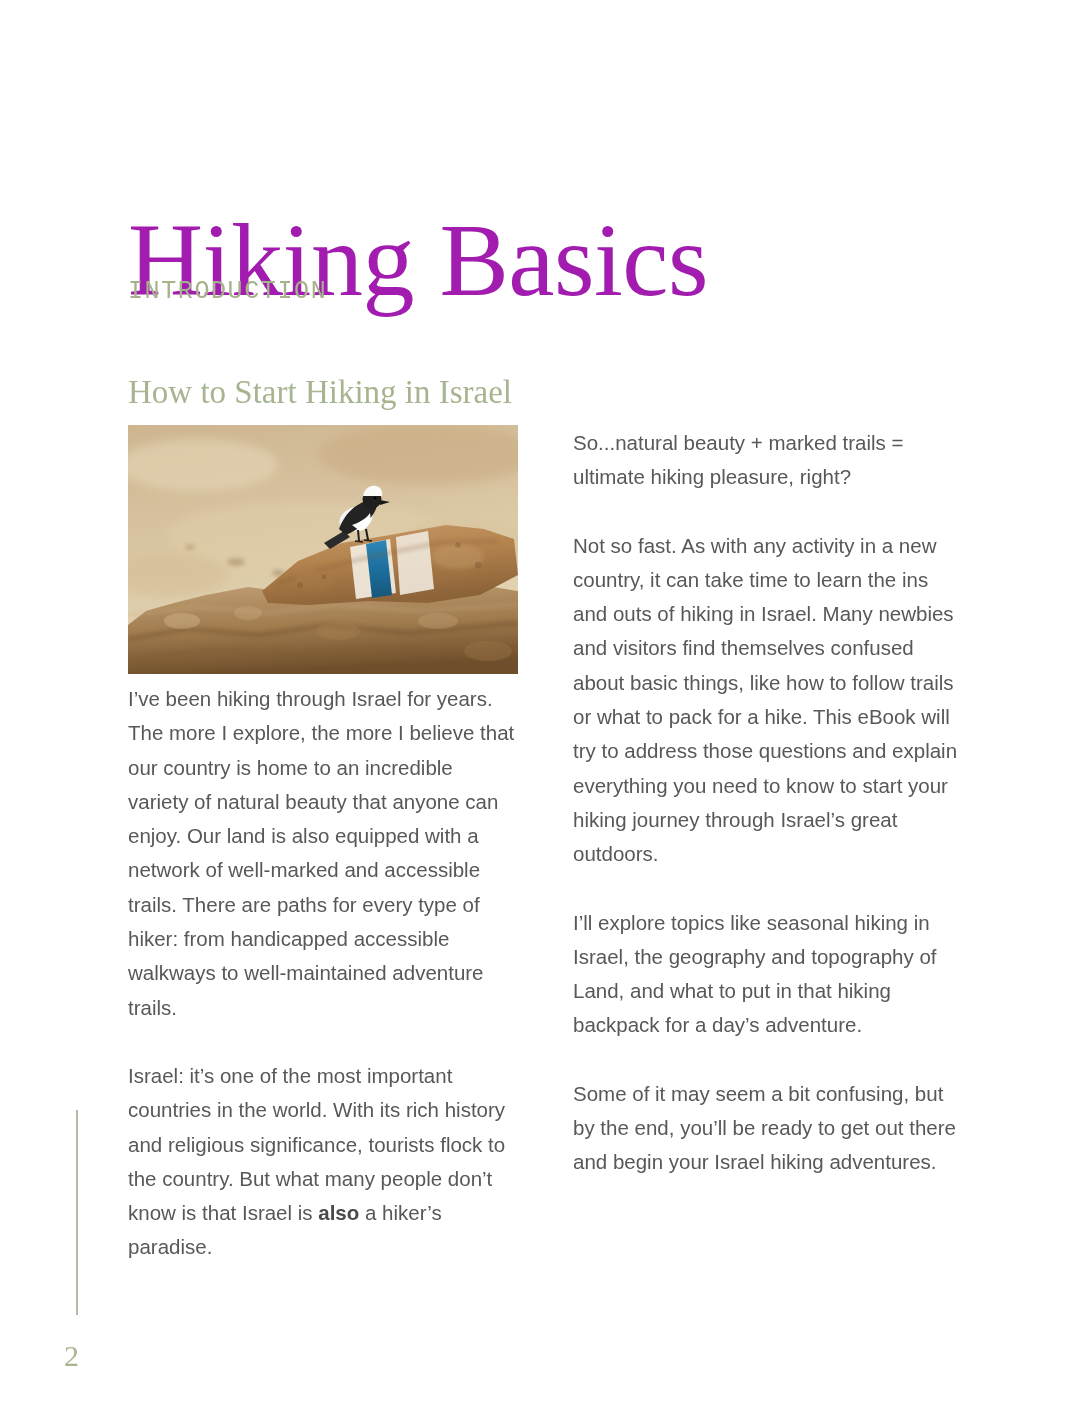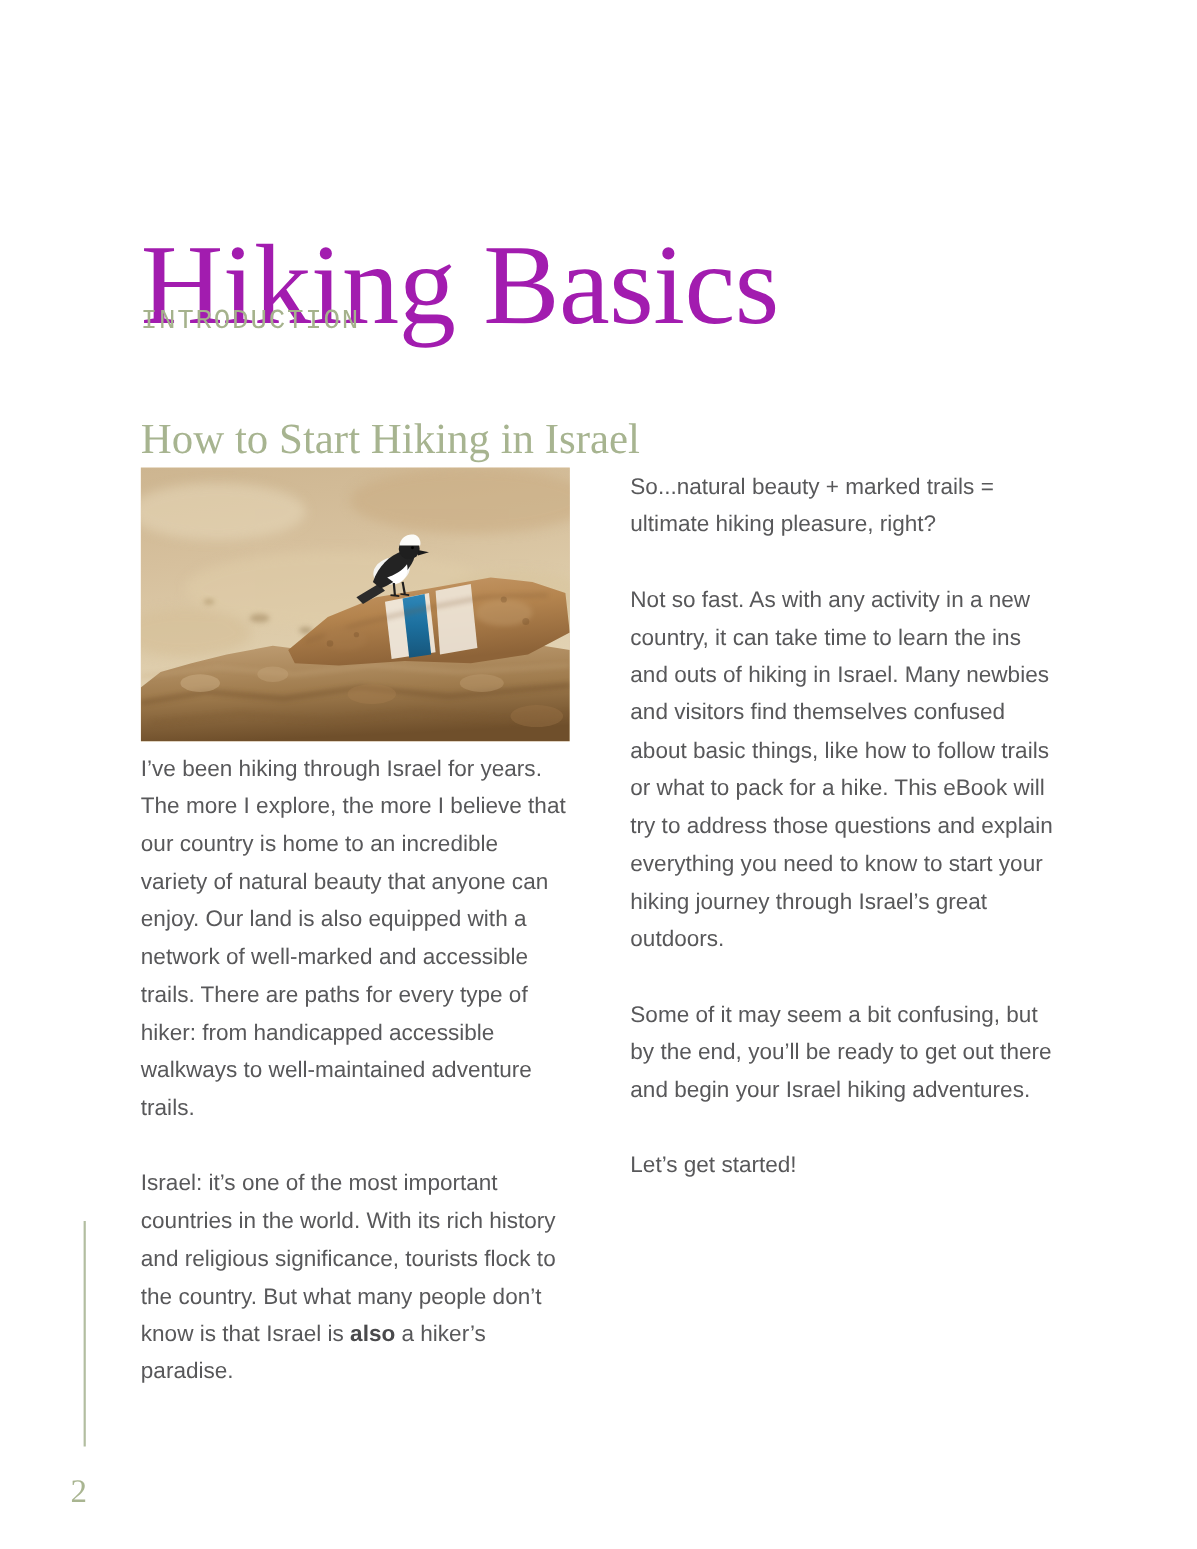--- a/index.html
+++ b/index.html
@@ -47,21 +47,21 @@
     color: #a5b28c;
     letter-spacing: 1.6px;
     white-space: nowrap;
   }
 
   .subtitle {
     position: absolute;
     left: 128px;
     top: 347px;
     font-family: "Liberation Serif", "DejaVu Serif", serif;
-    font-size: 39px;
+    font-size: 33px;
     line-height: 1.1;
     font-weight: 400;
     color: #a7b490;
     white-space: nowrap;
   }
 
   
   .photo {
     position: absolute;
     left: 128px;
@@ -231,20 +231,20 @@
     </svg>
   </figure>
 
   <div class="col col-left">
       <p><span>I’ve been hiking through Israel for years.  The more I explore, the more I believe that our country is home to an incredible variety of natural beauty that anyone can enjoy. Our land is also equipped with a network of well-marked and accessible trails.  There are paths for every type of hiker: from handicapped accessible walkways to well-maintained adventure trails.</span></p>
       <p><span>Israel: it’s one of the most important countries in the world.  With its rich history and religious significance, tourists flock to the country.  But what many people don’t know is that Israel is </span><b>also</b><span> a hiker’s paradise.</span></p>
     </div>
   <div class="col col-right">
       <p><span>So...natural beauty + marked trails = ultimate hiking pleasure, right?</span></p>
       <p><span>Not so fast.  As with any activity in a new country, it can take time to learn the ins and outs of hiking in Israel.  Many newbies and visitors find themselves confused about basic things, like how to follow trails or what to pack for a hike.  This eBook will try to address those questions and explain everything you need to know to start your hiking journey through Israel’s great outdoors.</span></p>
+      <p><span> I’ll explore topics like seasonal hiking in Israel, the geography and topography of Land, and what to put in that hiking backpack for a day’s adventure.</span></p>
       <p><span>Some of it may seem a bit confusing, but by the end, you’ll be ready to get out there and begin your Israel hiking adventures.</span></p>
-      <p><span>Let’s get started!</span></p>
     </div>
 
   <div class="margin-rule"></div>
   <div class="folio">2</div>
 
 </div>
 
 </body></html>

